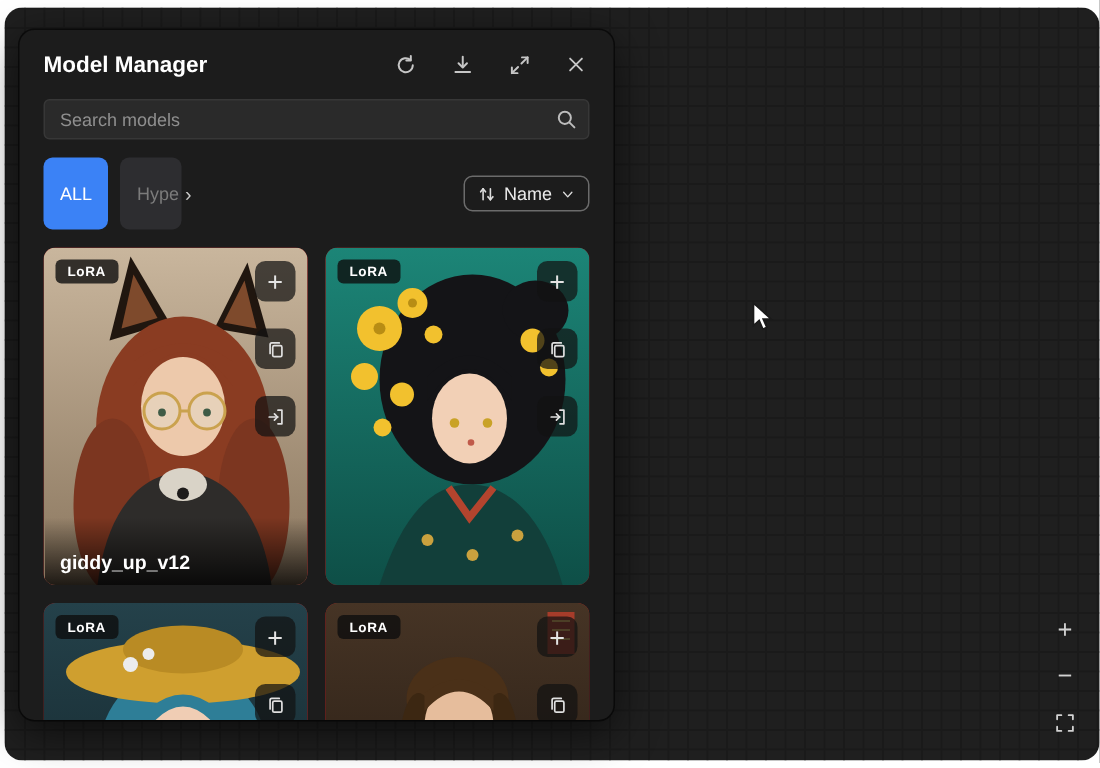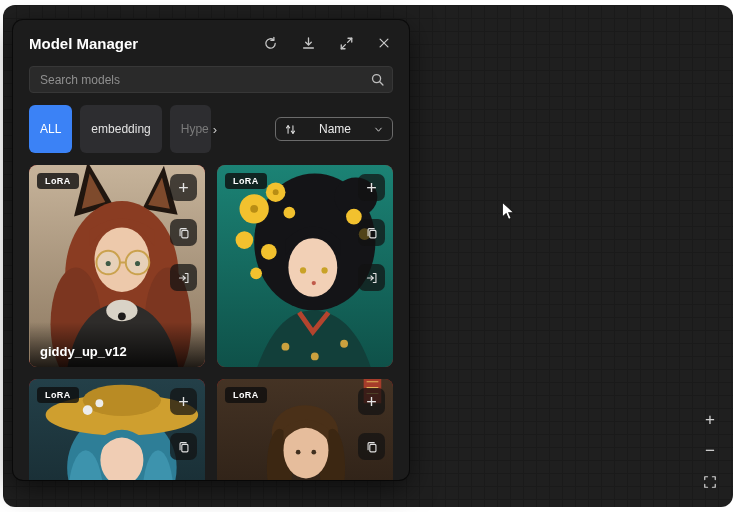--- a/index.html
+++ b/index.html
@@ -34,29 +34,29 @@
   .search-input::placeholder { color:#8f8f8f; }
   .search-icon { position:absolute; right:8px; top:6px; }
   .search-icon svg { stroke:#bdbdbd; fill:none; stroke-width:1.4; stroke-linecap:round; }
 
   .filter-row { display:flex; align-items:center; gap:8px; margin:12px 16px 0; }
   .chip { background:#2d2d30; color:#e2e2e2; font-size:12px; padding:17px 11px;
           border-radius:6px; white-space:nowrap; cursor:pointer; }
   .chip.active { background:#3b82f6; color:#ffffff; }
   .chip.dim { color:#7b7b7b; max-width:48px; overflow:hidden; padding-right:2px; }
   .more-chevron { color:#c9c9c9; font-size:13px; margin-left:-6px; cursor:pointer; }
-  .sort-btn { margin-left:auto; display:flex; align-items:center; gap:22px;
+  .sort-btn { margin-left:auto; display:flex; align-items:center; gap:5px;
               border:1px solid #6b6b6b; border-radius:6px; padding:4px 8px;
               background:transparent; color:#eaeaea; font-size:12px; cursor:pointer; }
   .sort-btn svg { stroke:#dcdcdc; fill:none; stroke-width:1.3; stroke-linecap:round;
                   stroke-linejoin:round; }
 
   .cards { margin:12px 16px 0; display:grid; grid-template-columns:1fr 1fr;
            gap:12px; flex:1; overflow:hidden; }
-  .card { position:relative; height:202px; border-radius:8px; overflow:hidden;
+  .card { position:relative; height:225px; border-radius:8px; overflow:hidden;
           background:#b91c1c; cursor:pointer;padding-left:20px; }
   .thumb { position:absolute; inset:0; }
   .thumb svg { width:100%; height:100%; display:block; }
 
   .badge { position:absolute; top:8px; left:8px; background:rgba(14,14,14,.8);
            color:#ffffff; font-size:9px; font-weight:700; letter-spacing:.4px;
            padding:3px 8px; border-radius:4px; }
   .card-btn { position:absolute; right:8px; width:27px; height:27px; border-radius:7px;
               background:rgba(18,18,18,.72); color:#e4e4e4; display:flex;
               align-items:center; justify-content:center; cursor:pointer; }
@@ -124,21 +124,20 @@
       <span class="search-icon">
         <svg width="15" height="15" viewBox="0 0 16 16">
             <circle cx="7" cy="7" r="4.3"></circle>
             <path d="M10.4 10.4 L13.8 13.8"></path>
           </svg>
       </span>
     </div>
 
     <div class="filter-row">
       <span class="chip active">ALL</span>
-      <span class="chip">embedding</span>
       <span class="chip dim">Hype</span>
       <span class="more-chevron">›</span>
       <span class="sort-btn">
         <svg width="13" height="13" viewBox="0 0 16 16">
             <path d="M5 12.5 V3.5"></path>
             <path d="M5 3.5 L3 6"></path>
             <path d="M5 3.5 L7 6"></path>
             <path d="M11 3.5 V12.5"></path>
             <path d="M11 12.5 L9 10"></path>
             <path d="M11 12.5 L13 10"></path>

